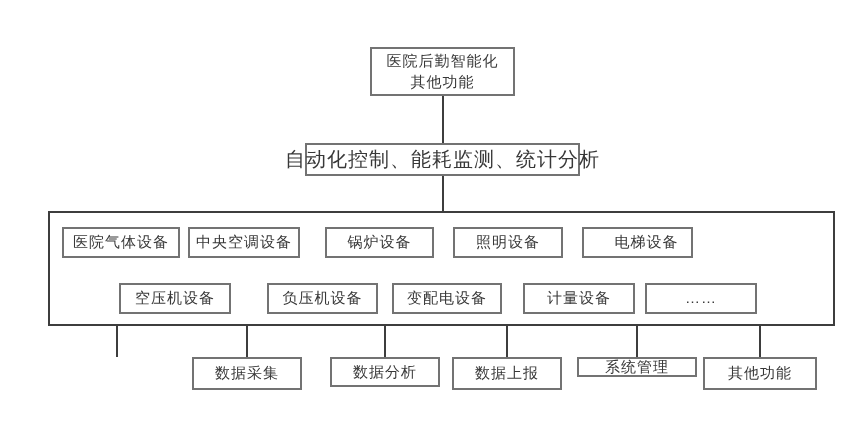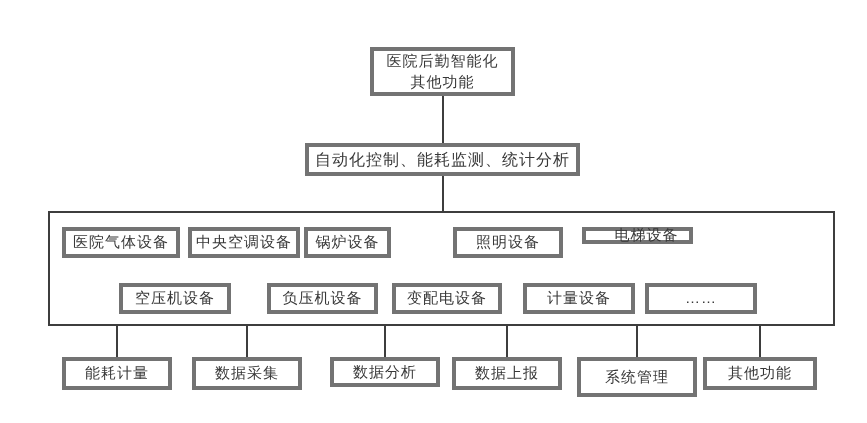--- a/index.html
+++ b/index.html
@@ -11,34 +11,34 @@
   .canvas {
     position: relative;
     width: 867px;
     height: 423px;
     background: #ffffff;
     overflow: hidden;
   }
   .node {
     position: absolute;
     box-sizing: border-box;
-    border: 4px solid #737373;
+    border: 2px solid #737373;
     background: #ffffff;
     color: #383838;
     display: flex;
     flex-direction: column;
     align-items: center;
     justify-content: center;
     text-align: center;
     font-size: 15px;
     letter-spacing: 1px;
     line-height: 1.35;
     white-space: nowrap;
   }
-  .node.middle { font-size: 16px; }
+  .node.middle { font-size: 20px; }
   .group-box {
     position: absolute;
     box-sizing: border-box;
     border: 2px solid #3d3d3d;
     background: transparent;
   }
   .vline {
     position: absolute;
     width: 2px;
     background: #3d3d3d;
@@ -63,27 +63,27 @@
   <div class="vline" style="left:442px; top:176px; height:35px;"></div>
 
   <div class="group-box" style="left:48px; top:211px; width:787px; height:115px;"></div>
 
   <div class="node" style="left:62px;  top:227px; width:118px; height:31px;">
     <span>医院气体设备</span>
   </div>
   <div class="node" style="left:188px; top:227px; width:112px; height:31px;justify-content:center;">
     <span>中央空调设备</span>
   </div>
-  <div class="node" style="left:304px; top:227px; width:87px; height:31px;">
+  <div class="node" style="left:325px; top:227px; width:109px; height:31px;">
     <span>锅炉设备</span>
   </div>
   <div class="node" style="left:453px; top:227px; width:110px; height:31px;">
     <span>照明设备</span>
   </div>
-  <div class="node" style="left:582px; top:227px; width:111px; height:17px;padding-left:18px;">
+  <div class="node" style="left:582px; top:227px; width:111px; height:31px;padding-left:18px;">
     <span>电梯设备</span>
   </div>
 
   <div class="node" style="left:119px; top:283px; width:112px; height:31px;">
     <span>空压机设备</span>
   </div>
   <div class="node" style="left:267px; top:283px; width:111px; height:31px;">
     <span>负压机设备</span>
   </div>
   <div class="node" style="left:392px; top:283px; width:110px; height:31px;align-items:center;">
@@ -96,32 +96,29 @@
     <span>……</span>
   </div>
 
   <div class="vline" style="left:116px; top:326px; height:31px;"></div>
   <div class="vline" style="left:246px; top:326px; height:31px;"></div>
   <div class="vline" style="left:384px; top:326px; height:31px;"></div>
   <div class="vline" style="left:506px; top:326px; height:31px;"></div>
   <div class="vline" style="left:636px; top:326px; height:31px;"></div>
   <div class="vline" style="left:759px; top:326px; height:31px;"></div>
 
-  <div class="node" style="left:62px;  top:357px; width:110px; height:33px;">
-    <span>能耗计量</span>
-  </div>
   <div class="node" style="left:192px; top:357px; width:110px; height:33px;">
     <span>数据采集</span>
   </div>
   <div class="node" style="left:330px; top:357px; width:110px; height:30px;">
     <span>数据分析</span>
   </div>
   <div class="node" style="left:452px; top:357px; width:110px; height:33px;">
     <span>数据上报</span>
   </div>
-  <div class="node" style="left:577px; top:357px; width:120px; height:40px;text-align:center;">
+  <div class="node" style="left:577px; top:357px; width:120px; height:20px;text-align:center;">
     <span>系统管理</span>
   </div>
   <div class="node" style="left:703px; top:357px; width:114px; height:33px;">
     <span>其他功能</span>
   </div>
 
 </div>
 
 </body></html>

